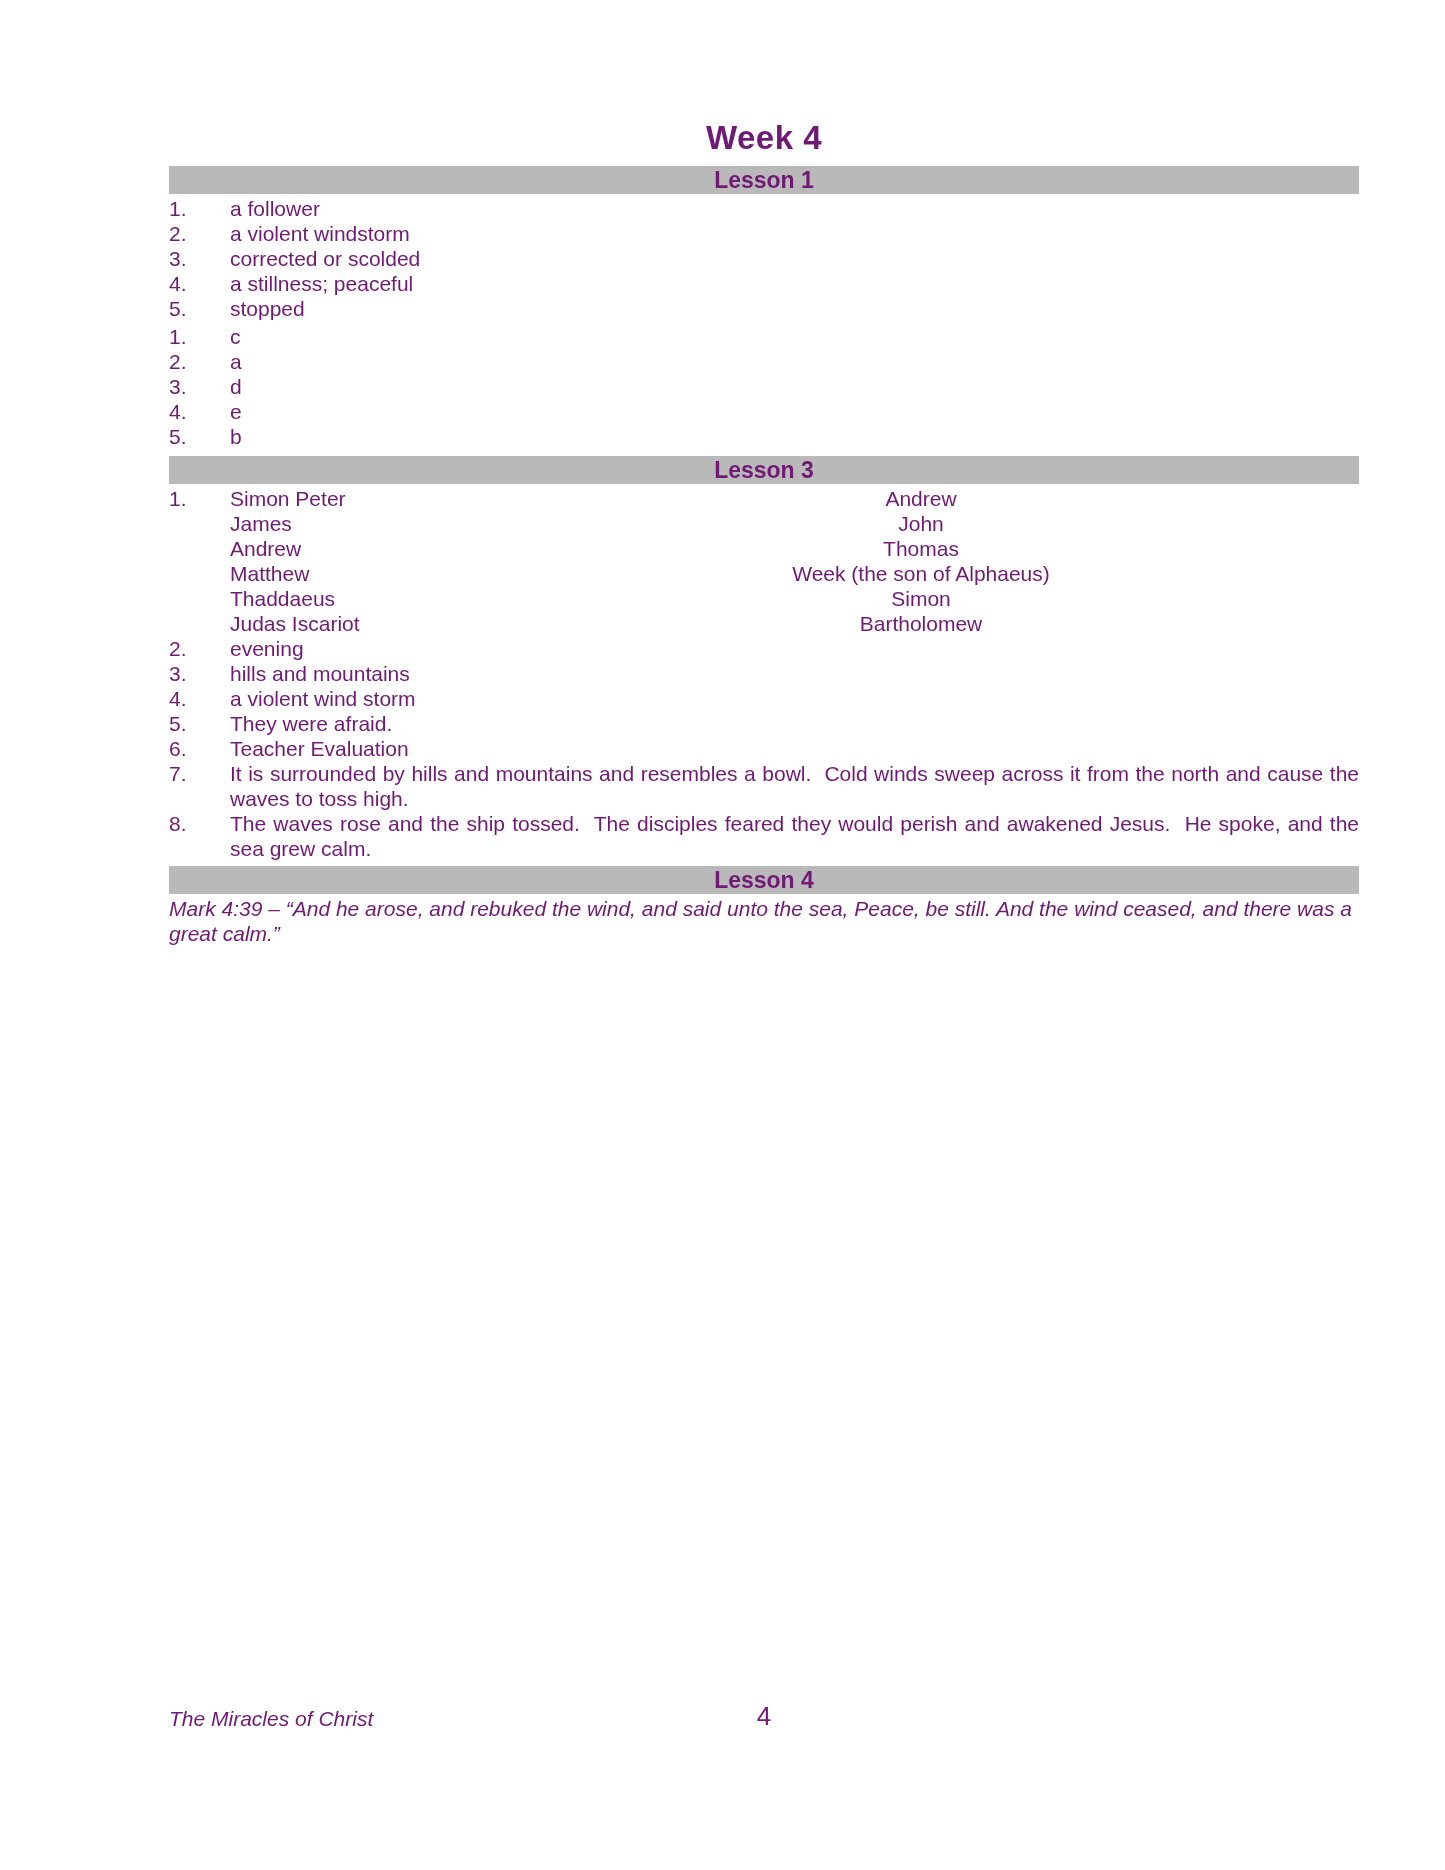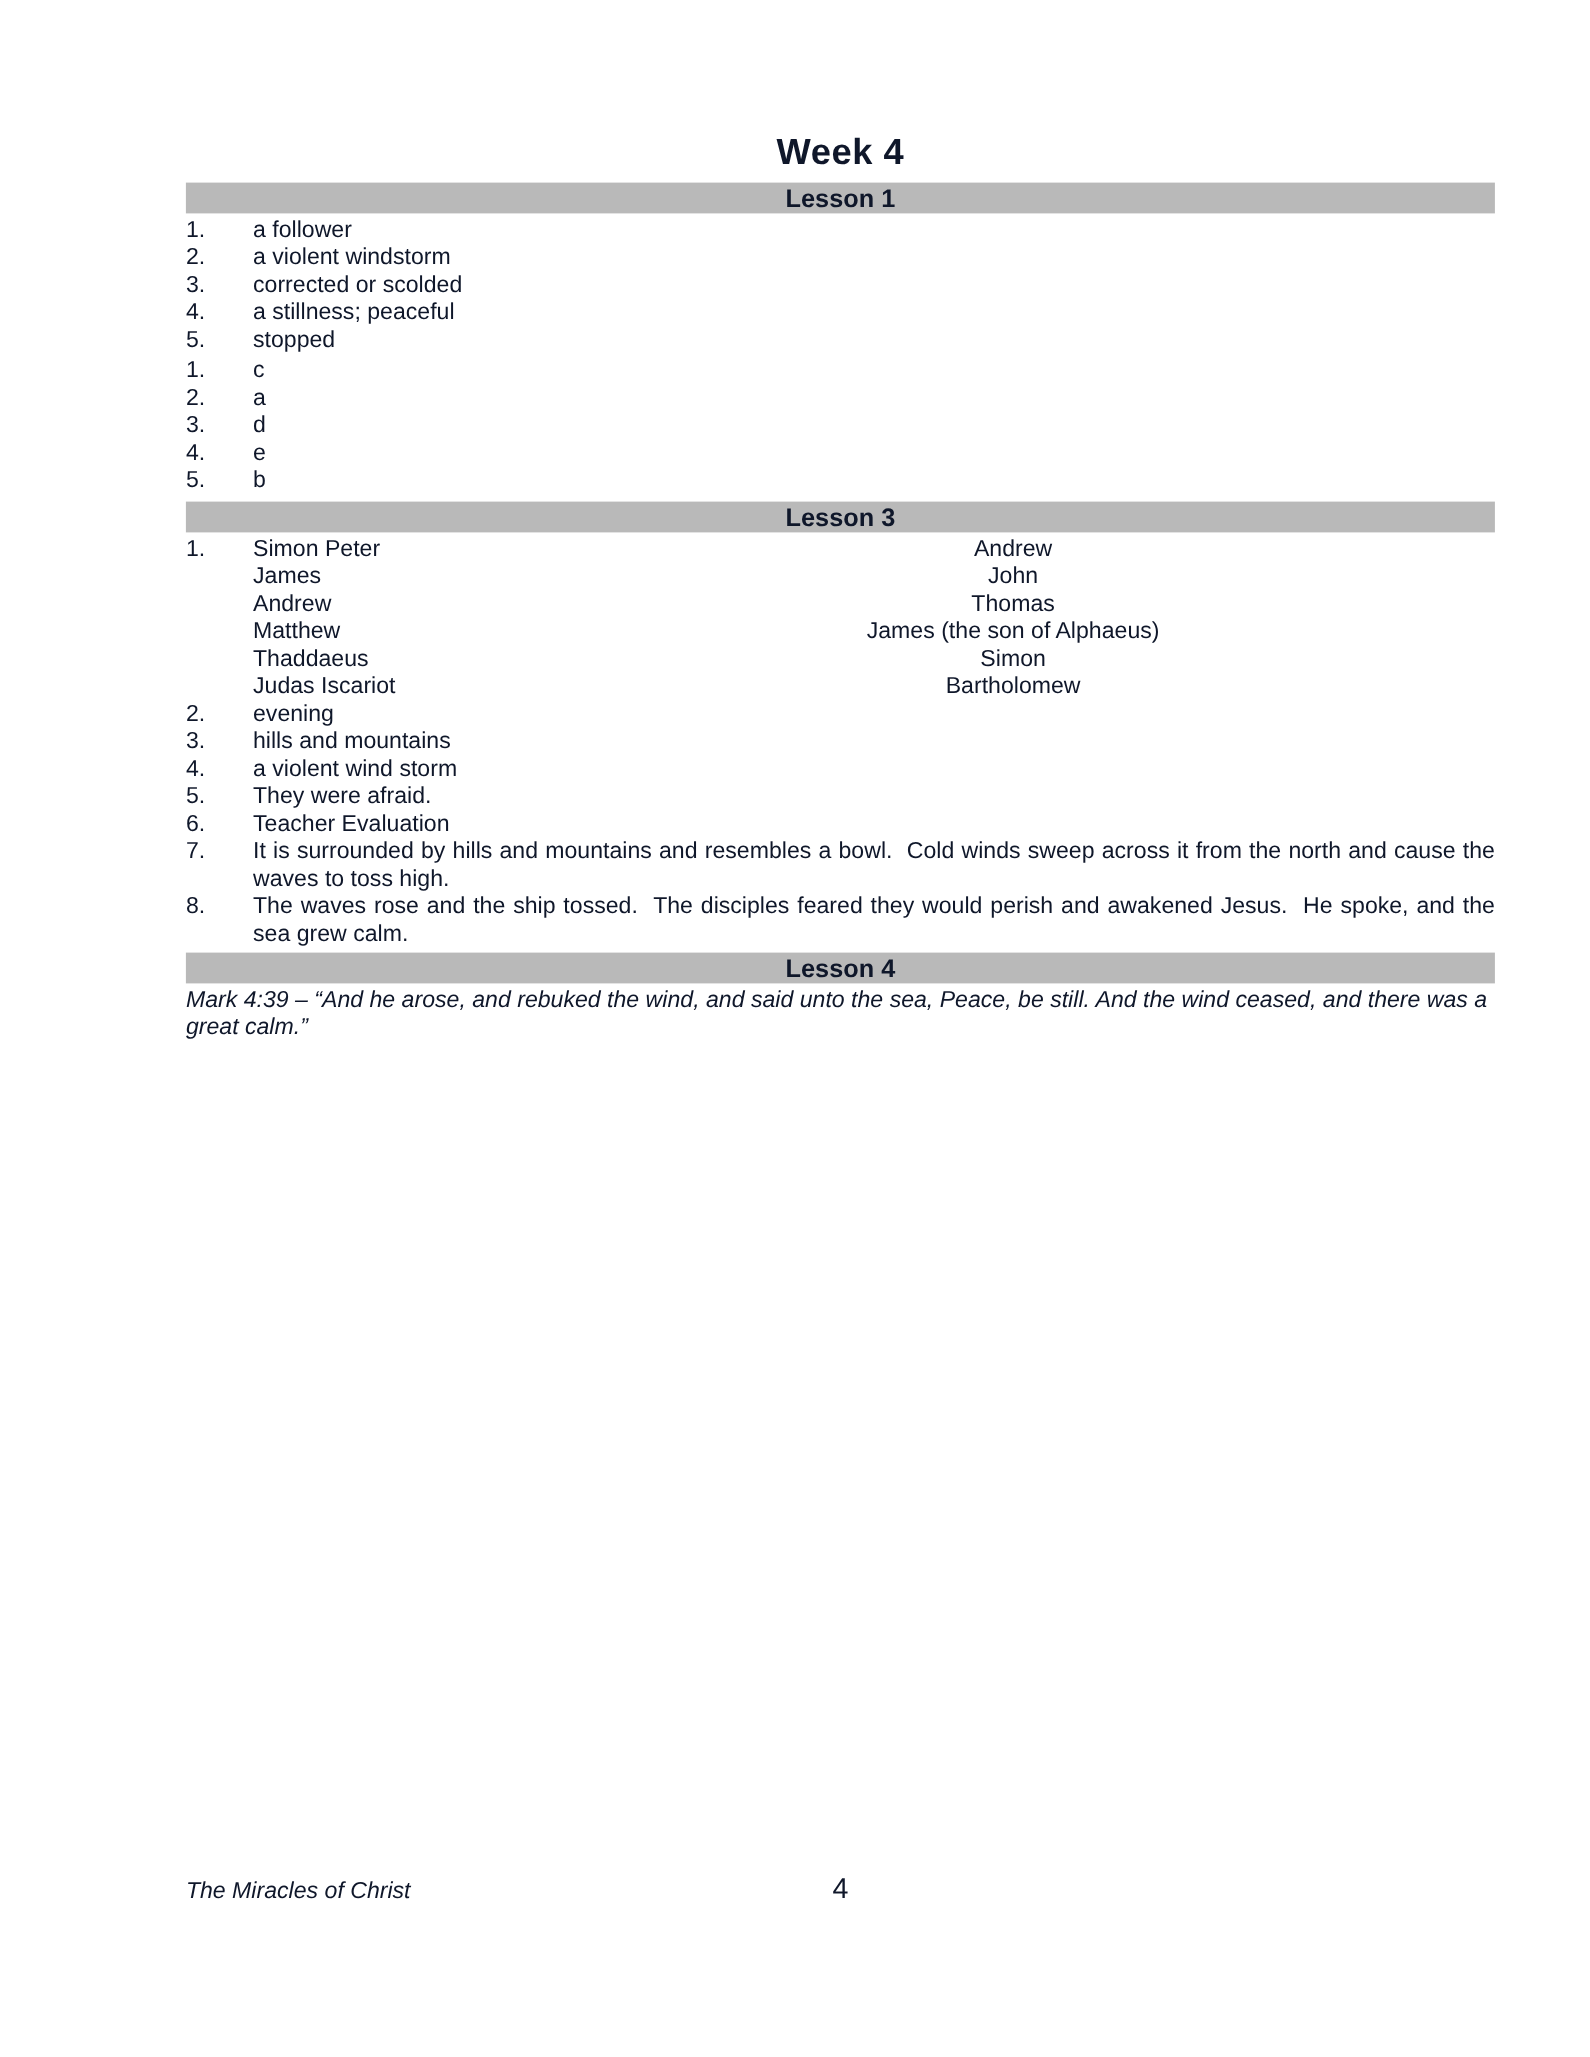--- a/index.html
+++ b/index.html
@@ -2,21 +2,21 @@
 <html><head>
 <meta charset="utf-8">
 <style>
   html, body { margin: 0; padding: 0; background: #ffffff; }
   .page {
     position: relative;
     width: 1445px;
     height: 1870px;
     background: #ffffff;
     font-family: "Liberation Sans", "DejaVu Sans", sans-serif;
-    color: #0f172a;
+    color: #701a75;
     overflow: hidden;
   }
   .content { padding: 0 86px 0 169px; }
 
   .doc-title {
     margin-top: 118px;
     height: 40px;
     line-height: 40px;
     text-align: center;
     font-weight: bold;
@@ -161,21 +161,21 @@
         <span class="name-c2">John</span>
       </div>
       <div class="names-row">
         <span class="num"></span>
         <span class="name-c1">Andrew</span>
         <span class="name-c2">Thomas</span>
       </div>
       <div class="names-row">
         <span class="num"></span>
         <span class="name-c1">Matthew</span>
-        <span class="name-c2">James (the son of Alphaeus)</span>
+        <span class="name-c2">Week (the son of Alphaeus)</span>
       </div>
       <div class="names-row">
         <span class="num"></span>
         <span class="name-c1">Thaddaeus</span>
         <span class="name-c2">Simon</span>
       </div>
       <div class="names-row">
         <span class="num"></span>
         <span class="name-c1">Judas Iscariot</span>
         <span class="name-c2">Bartholomew</span>

